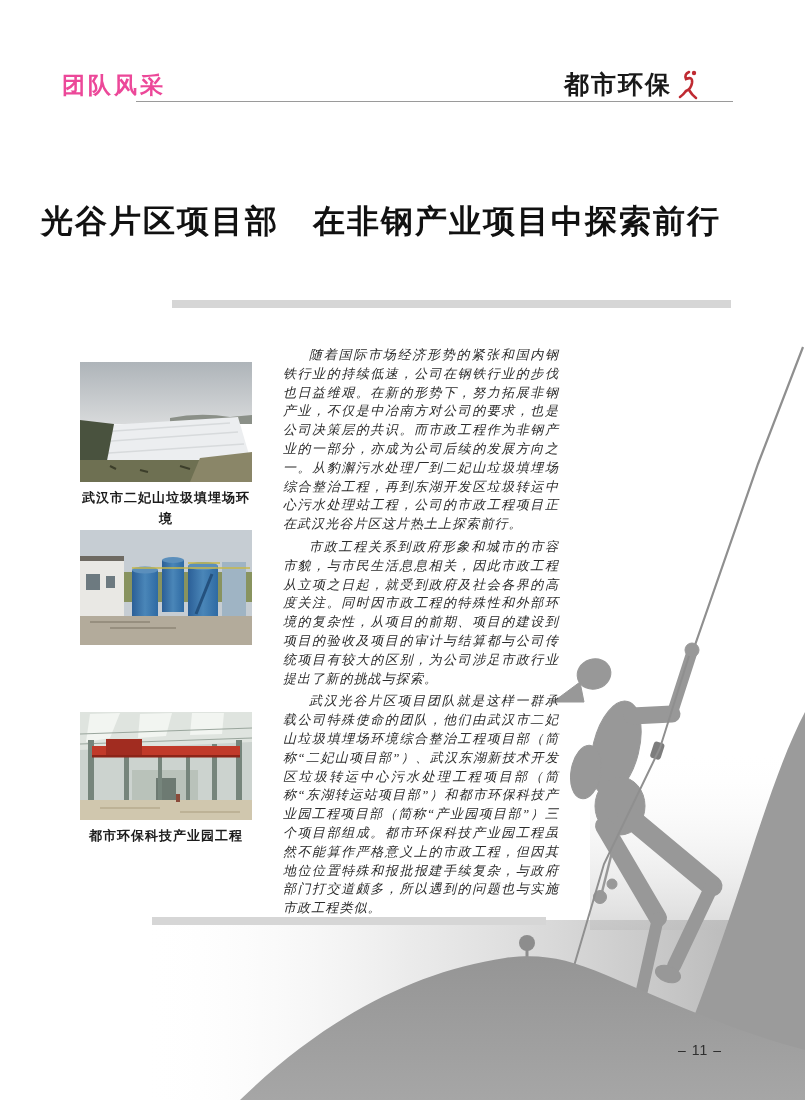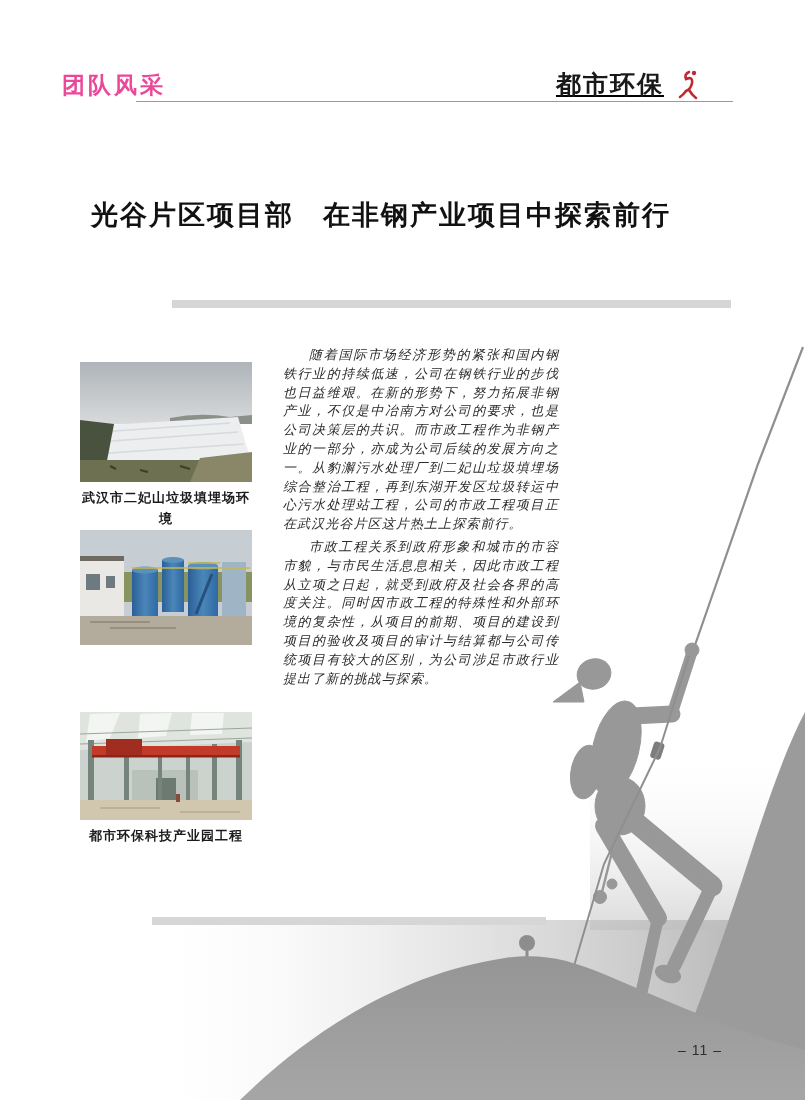--- a/index.html
+++ b/index.html
@@ -7,27 +7,27 @@
     width:805px;height:1100px;position:relative;overflow:hidden;
     background:#ffffff;font-family:"Liberation Sans",sans-serif;
   }
   .abs{position:absolute;}
   
   .section-label{
     left:62px;top:70px;font-size:23px;letter-spacing:3px;color:#ec4899;
     font-weight:bold;
   }
   .header-rule{left:136px;top:101px;width:597px;height:1px;background:#9a9a9a;}
-  .brand{right:105px;top:68px;display:flex;align-items:flex-start;gap:12px;text-decoration:underline;}
+  .brand{right:105px;top:68px;display:flex;align-items:flex-start;gap:4px;}
   .brand-text{font-size:25px;font-weight:bold;color:#191919;letter-spacing:2px;
     font-family:"Liberation Sans",sans-serif;}
   
   .article-title{
     left:0;top:179px;width:762px;text-align:center;
-    font-size:27px;font-weight:bold;color:#111;letter-spacing:2px;
+    font-size:32px;font-weight:bold;color:#111;letter-spacing:2px;
     font-family:"Liberation Serif",serif;
   }
   
   .bar{background:#d6d6d6;height:8px;}
   .bar-top{left:172px;top:300px;width:559px;}
   .bar-bottom{left:152px;top:917px;width:394px;}
   
   figure{margin:0;position:absolute;left:80px;width:172px;}
   figure svg.photo{display:block;width:172px;}
   figcaption{
@@ -216,15 +216,16 @@
     <rect x="96" y="82" width="4" height="8" fill="#8a4a3a"></rect>
   </svg>
   <figcaption>
     <div>都市环保科技产业园工程</div>
   </figcaption>
 </figure>
 
 <section class="abs article layer">
   <p>随着国际市场经济形势的紧张和国内钢铁行业的持续低速，公司在钢铁行业的步伐也日益维艰。在新的形势下，努力拓展非钢产业，不仅是中冶南方对公司的要求，也是公司决策层的共识。而市政工程作为非钢产业的一部分，亦成为公司后续的发展方向之一。从豹澥污水处理厂到二妃山垃圾填埋场综合整治工程，再到东湖开发区垃圾转运中心污水处理站工程，公司的市政工程项目正在武汉光谷片区这片热土上探索前行。</p>
   <p>市政工程关系到政府形象和城市的市容市貌，与市民生活息息相关，因此市政工程从立项之日起，就受到政府及社会各界的高度关注。同时因市政工程的特殊性和外部环境的复杂性，从项目的前期、项目的建设到项目的验收及项目的审计与结算都与公司传统项目有较大的区别，为公司涉足市政行业提出了新的挑战与探索。</p>
+  <p>武汉光谷片区项目团队就是这样一群承载公司特殊使命的团队，他们由武汉市二妃山垃圾填埋场环境综合整治工程项目部（简称“二妃山项目部”）、武汉东湖新技术开发区垃圾转运中心污水处理工程项目部（简称“东湖转运站项目部”）和都市环保科技产业园工程项目部（简称“产业园项目部”）三个项目部组成。都市环保科技产业园工程虽然不能算作严格意义上的市政工程，但因其地位位置特殊和报批报建手续复杂，与政府部门打交道颇多，所以遇到的问题也与实施市政工程类似。</p>
 </section>
 
 <div class="abs page-number">– 11 –</div>
 
 </body></html>

